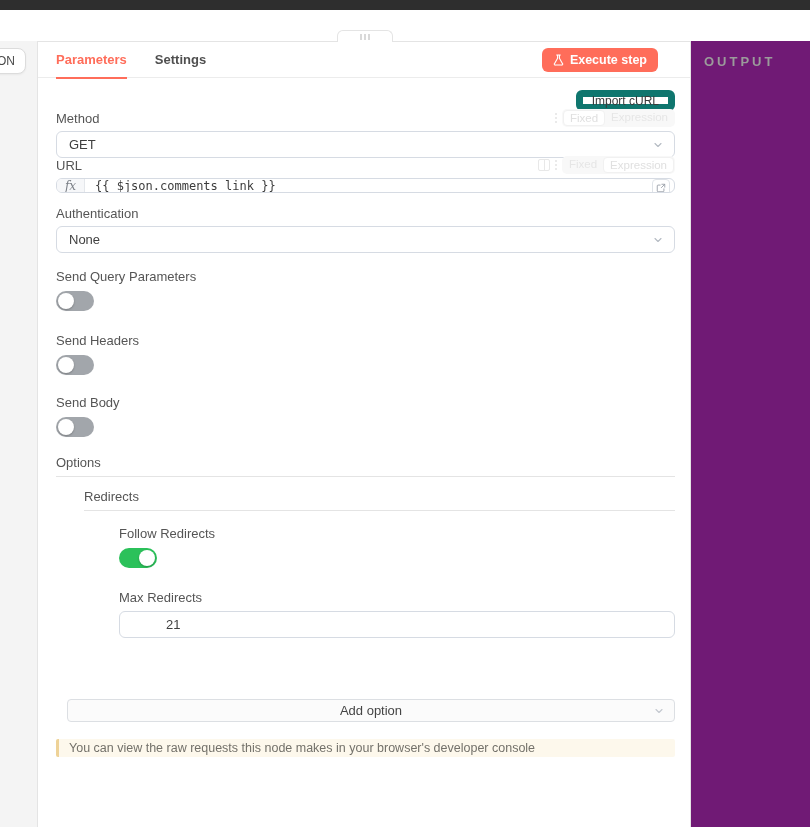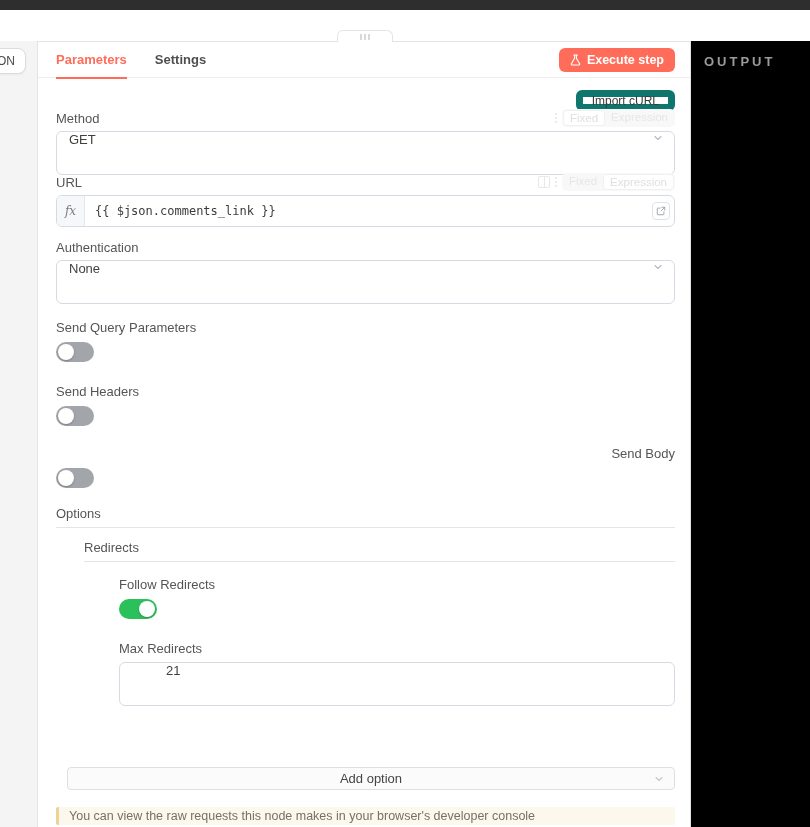--- a/index.html
+++ b/index.html
@@ -4,21 +4,21 @@
 <style>
   * { margin:0; padding:0; box-sizing:border-box; }
   html,body { width:810px; height:827px; }
   body {
     position:relative; overflow:hidden; background:#ffffff;
     font-family:"Liberation Sans", sans-serif; color:#444;
   }
   
   .top-bar { position:absolute; left:0; top:0; width:810px; height:10px; background:#2e2e2e; }
   .left-strip { position:absolute; left:0; top:41px; width:37px; height:786px; background:#f4f4f4; }
-  .right-panel { position:absolute; left:691px; top:41px; width:119px; height:786px; background:#000000; }
+  .right-panel { position:absolute; left:691px; top:41px; width:119px; height:786px; background:#701a75; }
   .output-title {
     position:absolute; left:13px; top:13px; font-size:13px; font-weight:bold;
     letter-spacing:3px; color:#9b9b9b;
   }
   .node-panel {
     position:absolute; left:37px; top:41px; width:654px; height:786px;
     background:#fff; border:1px solid #e4e4e4; border-bottom:none;
   }
   .tab-handle {
     position:absolute; left:337px; top:30px; width:56px; height:12px; background:#fff;
@@ -35,21 +35,21 @@
   
   .panel-header {
     height:36px; display:flex; align-items:center; padding-left:18px;
     border-bottom:1px solid #ececec; position:relative;
   }
   .tab { font-size:13px; font-weight:600; cursor:default; position:relative; height:36px; display:flex; align-items:center; }
   .tab.active { color:#ff6d5a; }
   .tab.active::after { content:""; position:absolute; left:0; right:0; bottom:-1px; height:2px; background:#ff6d5a; }
   .tab.inactive { color:#4f4f4f; margin-left:28px; }
   .execute-btn {
-    margin-left:auto; margin-right:15px; height:24px; padding:0 11px;
+    margin-left:auto; margin-right:32px; height:24px; padding:0 11px;
     background:#ff6d5a; color:#fff; border:none; border-radius:6px;
     font-size:12.5px; font-weight:600; display:flex; align-items:center; gap:6px;
     font-family:"Liberation Sans", sans-serif;
   }
   
   .content { padding:0 15px 0 18px; }
   .import-row { margin-top:12px; display:flex; justify-content:flex-end; }
   .import-btn {
     height:21px; padding:0 9px; background:#fff; border:7px solid #0f766e;
     border-radius:6px; font-size:12px; color:#3b3b3b; display:flex; align-items:center;
@@ -61,27 +61,27 @@
   .mode-ctl { display:flex; align-items:center; gap:5px; }
   .dots-icon { display:flex; flex-direction:column; gap:2px; }
   .dots-icon i { width:2px; height:2px; border-radius:50%; background:#e3e3e3; }
   .mode-seg { display:flex; background:#f8f8f8; border-radius:5px; padding:1px; }
   .mode-pill { font-size:11.5px; padding:1px 6px; color:#e6e6e6; border-radius:4px; }
   .mode-pill.sel { background:#fff; border:1px solid #f1f1f1; color:#e0e0e0; }
   .cols-icon { width:12px; height:12px; border:1px solid #e8e8e8; border-radius:2px; position:relative; }
   .cols-icon::after { content:""; position:absolute; left:5px; top:0; bottom:0; width:1px; background:#e8e8e8; }
   
   .select-box, .text-input {
-    height:44px; border:1px solid #d6dbe3; border-radius:6px; background:#fff;
-    display:flex; align-items:flex-start; padding:0 10px 0 12px; font-size:13px; color:#3f3f3f;
+    height:27px; border:1px solid #d6dbe3; border-radius:6px; background:#fff;
+    display:flex; align-items:center; padding:0 10px 0 12px; font-size:13px; color:#3f3f3f;
   }
   .select-box .chev { margin-left:auto; }
   .expr-input {
-    height:32px; border:1px solid #d6dbe3; border-radius:6px; background:#fff;
-    display:flex; align-items:center; overflow:hidden;
+    height:15px; border:1px solid #d6dbe3; border-radius:6px; background:#fff;
+    display:flex; align-items:flex-start; overflow:hidden;
   }
   .fx-box {
     width:28px; align-self:stretch; background:#f6f7f9; border-right:1px solid #e4e7eb;
     display:flex; align-items:center; justify-content:center;
     font-family:"DejaVu Serif", serif; font-style:italic; font-size:12px; color:#7a7f86;
   }
   .expr-text { font-family:"DejaVu Sans Mono", monospace; font-size:12px; color:#3c3c3c; padding-left:10px; }
   .expand-btn {
     margin-left:auto; margin-right:4px; width:18px; height:18px; border:1px solid #dfe3e8;
     border-radius:4px; background:#fff; display:flex; align-items:center; justify-content:center; padding:0;
@@ -230,21 +230,21 @@
     <div class="tgl-label">Send Query Parameters</div>
     <div class="switch off">
         <span class="knob"></span>
       </div>
 
     <div class="tgl-label" style="margin-top:22px;">Send Headers</div>
     <div class="switch off">
         <span class="knob"></span>
       </div>
 
-    <div class="tgl-label" style="margin-top:20px;text-align:right;">Send Body</div>
+    <div class="tgl-label" style="margin-top:20px;">Send Body</div>
     <div class="switch off">
         <span class="knob"></span>
       </div>
 
     <div class="section-label">Options</div>
     <div class="divider"></div>
 
     <div class="indent-1">
       <div class="opt-label" style="margin-top:12px;">Redirects</div>
       <div class="divider"></div>

